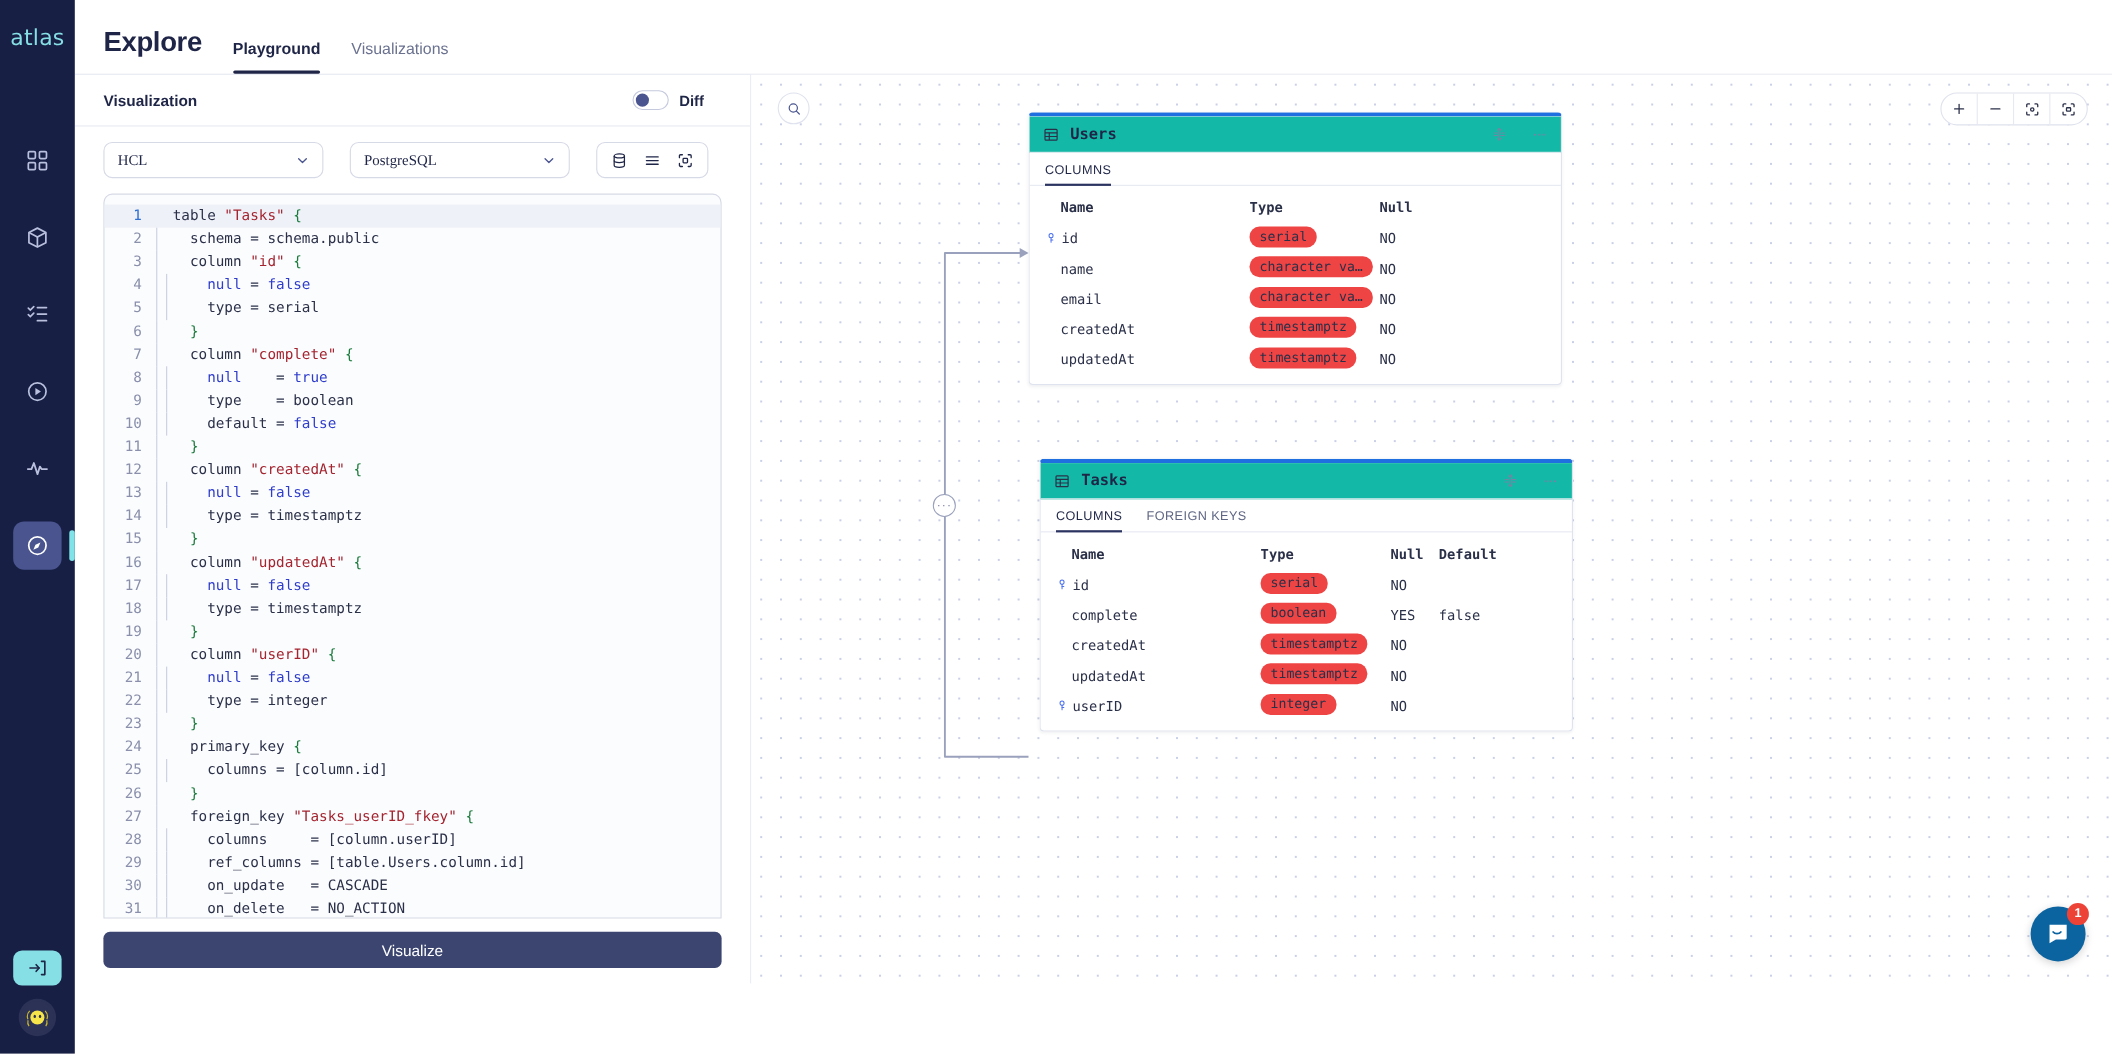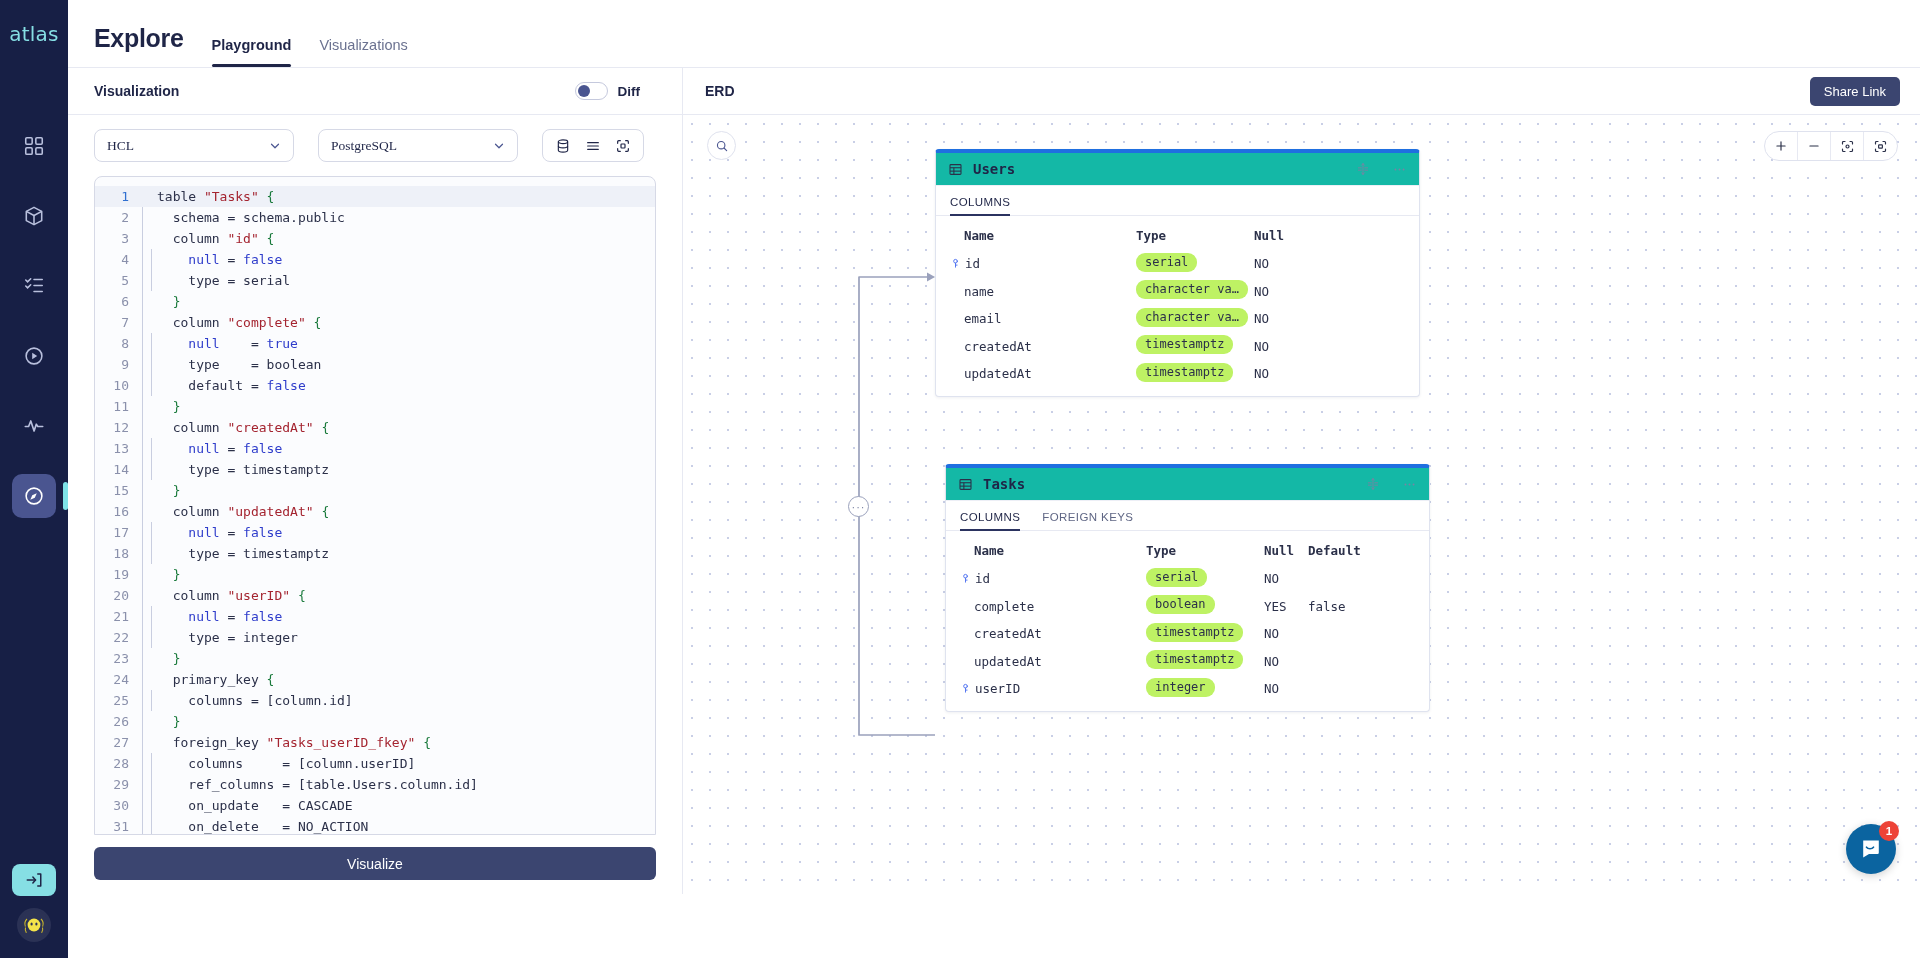--- a/index.html
+++ b/index.html
@@ -209,21 +209,21 @@
   }
   .et-grid { padding: 4px 0 8px 0; font-family: "DejaVu Sans Mono", monospace; }
   .et-row { display: flex; align-items: center; height: 27.5px; padding: 0 14px; font-size: 12.5px; color: #2b3049; }
   .et-row.hdr { font-weight: 700; height: 30px; }
   .c-name { flex: 0 0 186px; display: flex; align-items: center; gap: 4px; }
   .c-name.ind { padding-left: 14px; }
   .c-type { flex: 0 0 118px; }
   .c-null { flex: 0 0 44px; }
   .c-def  { flex: 1; }
   .pill {
-    display: inline-block; background: #bef264; color: #2b3049;
+    display: inline-block; background: #ef4444; color: #2b3049;
     border-radius: 9px; padding: 2px 9px; font-size: 12px; line-height: 15px;
     max-width: 112px; overflow: hidden; text-overflow: ellipsis; white-space: nowrap;
   }
   .keyico { color: #4a6ff0; flex: 0 0 11px; display: flex; }
 
   .edge { position: absolute; left: 0; top: 0; pointer-events: none; }
   .edge-dot {
     position: absolute; width: 21px; height: 21px; border-radius: 50%;
     background: #fff; border: 1.4px solid #9aa1bc; color: #7a82a3;
     display: flex; align-items: center; justify-content: center;
@@ -421,24 +421,20 @@
               <div class="cline"><span class="ln">33</span><span class="gutterbar"></span><span class="gutterbar2"></span><span class="ctext"><span class="k-val">}</span></span></div>
             </div>
         </div>
 
         <div class="viz-btn-wrap">
           <button class="viz-btn">Visualize</button>
         </div>
       </section>
 
       <section class="right-panel">
-        <div class="erd-head">
-          <div class="erd-title">ERD</div>
-          <button class="share-btn">Share Link</button>
-        </div>
 
         <div class="canvas">
 
           <div class="search-circle">
             <svg width="14" height="14" viewBox="0 0 24 24" fill="none" stroke="currentColor" stroke-width="1.9" stroke-linecap="round">
                 <circle cx="10.6" cy="10.6" r="6.4"></circle>
                 <path d="M15.4 15.4 20 20"></path>
               </svg>
           </div>
 

